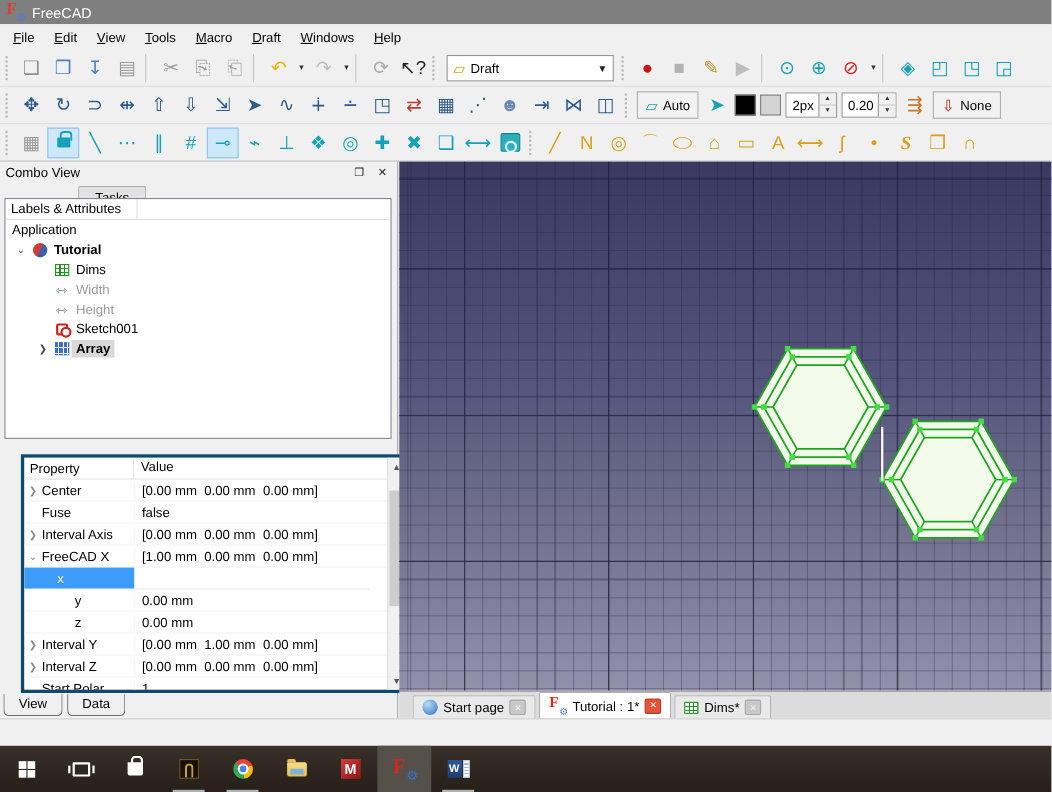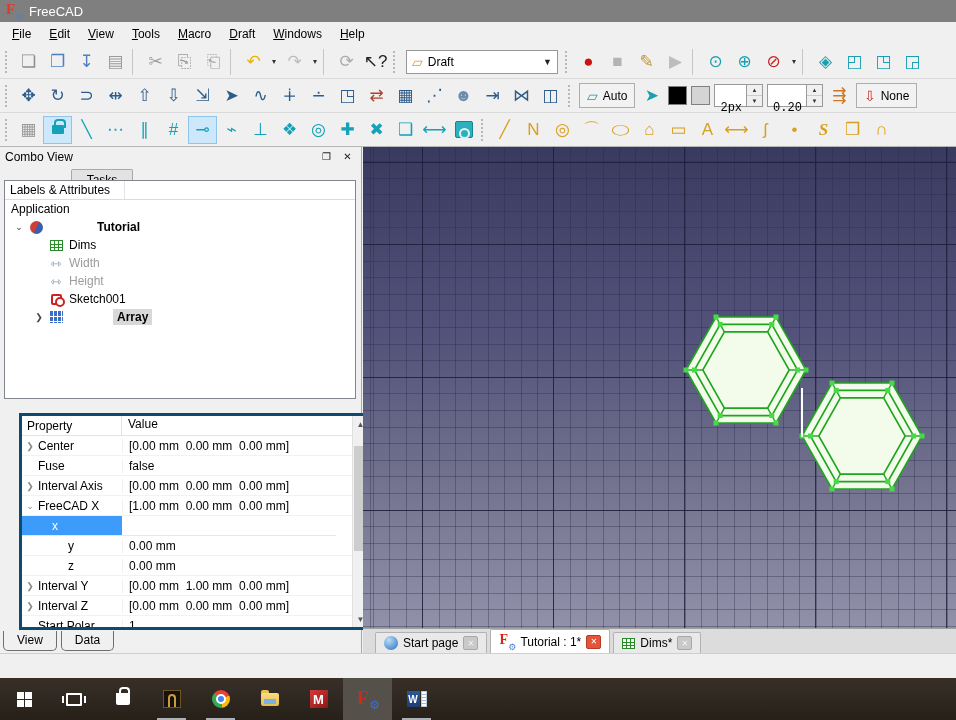--- a/index.html
+++ b/index.html
@@ -32,21 +32,21 @@
   .ic-lock::before{content:"";position:absolute;left:2px;top:-6px;width:8px;height:7px;border:2px solid #14a2b8;border-bottom:none;border-radius:4px 4px 0 0;}
   .ic-constr{width:18px;height:17px;background:#2cb0bd;border:1px solid #17858f;border-radius:2px;position:relative;display:inline-block;}
   .ic-constr::after{content:"";position:absolute;left:3px;top:6px;width:7px;height:7px;border:2px solid #dff5f5;border-radius:50%;}
   .wbcombo{height:24px;width:152px;border:1px solid #979797;background:#fff;display:flex;align-items:center;gap:5px;padding:0 5px;margin:0 4px;flex:none;}
   .wbcombo .wbi{color:#d8a020;font-size:14px;}
   .wbcombo .arrow{margin-left:auto;font-size:9px;color:#222;}
   .traybtn{height:25px;border:1px solid #adadad;background:#f2f2f2;display:flex;align-items:center;gap:5px;padding:0 7px;margin:0 2px;flex:none;}
   .traybtn .ti{font-size:14px;}
   .swatch{width:19px;height:19px;border:1px solid #808080;margin:0 2px;flex:none;}
   .spinbox{height:23px;border:1px solid #999;background:#fff;display:flex;align-items:stretch;margin:0 2px;flex:none;}
-  .spinbox .val{padding:16px 4px 0 5px;min-width:28px;font-family:Liberation Mono, monospace;}
+  .spinbox .val{padding:4px 4px 0 5px;min-width:28px;}
   .spinbox .arrows{width:16px;border-left:1px solid #999;display:flex;flex-direction:column;background:#f0f0f0;}
   .spinbox .arrows span{flex:1;font-size:6px;display:flex;align-items:center;justify-content:center;color:#333;border-bottom:1px solid #ccc;}
   .spinbox .arrows span:last-child{border-bottom:none;}
 
   
   .combopanel{position:absolute;left:0;top:147px;width:362px;height:506px;background:#f0f0f0;border-right:1px solid #a8a8a8;}
   .cvheader{height:19px;display:flex;align-items:center;padding:0 5px;gap:4px;}
   .cvheader .t{flex:1;}
   .cvbtn{width:17px;height:15px;display:flex;align-items:center;justify-content:center;font-size:10px;color:#222;}
   .paneltabs{display:flex;padding:3px 4px 0;}
@@ -54,21 +54,21 @@
   .ptab.active{background:#f6f6f6;font-weight:normal;position:relative;top:0;margin-top:28px;}
   .treebox{position:absolute;left:4px;top:33px;width:352px;height:219px;background:#fff;border:1px solid #82878f;overflow:hidden;}
   .treeheader{height:19px;display:flex;border-bottom:1px solid #dcdcdc;}
   .treeheader .th1{width:120px;padding:2px 5px;border-right:1px solid #e4e4e4;white-space:nowrap;}
   .trow-root{height:18px;display:flex;align-items:center;padding-left:6px;}
   .titem{height:18px;display:flex;align-items:center;}
   .titem.lvl1{padding-left:6px;} .titem.lvl2{padding-left:26px;}
   .tchev{width:16px;text-align:center;font-size:9px;color:#444;}
   .ticon{width:18px;display:flex;align-items:center;justify-content:center;font-size:13px;}
   .tlabel{padding:1px 4px;white-space:nowrap;}
-  .titem.bold .tlabel{font-weight:bold;margin-left:48px;}
+  .titem.bold .tlabel{font-weight:bold;}
   .titem.dim .tlabel{color:#9c9c9c;}
   .titem.sel .tlabel{background:#d8d8d8;}
   .ic-doc{width:13px;height:13px;border-radius:50%;background:linear-gradient(115deg,#cf4034 48%,#3a5fae 52%);}
   .ic-table{width:13px;height:11px;border:1px solid #2a8a2a;background-color:#f2faf2;background-image:repeating-linear-gradient(to right,transparent 0 3px,#2a8a2a 3px 4px),repeating-linear-gradient(to bottom,transparent 0 2.5px,#2a8a2a 2.5px 3.5px);}
   .ic-array{width:13px;height:12px;background-color:#3a6cc8;background-image:repeating-linear-gradient(to right,transparent 0 3px,#fff 3px 4px),repeating-linear-gradient(to bottom,transparent 0 4.5px,#fff 4.5px 5.5px);}
   .ic-sketch{width:11px;height:11px;border:2px solid #cc2222;border-radius:2px;position:relative;}
   .ic-sketch::after{content:"";position:absolute;right:-5px;bottom:-4px;width:6px;height:6px;border:2px solid #cc2222;border-radius:50%;background:#fff;}
 
   .propbox{position:absolute;left:19px;top:266px;width:352px;height:217px;background:#fff;border:3px solid #0c4a6e;overflow:hidden;}
   .prophead{height:20px;display:flex;border-bottom:1px solid #e2e2e2;margin-right:16px;}

